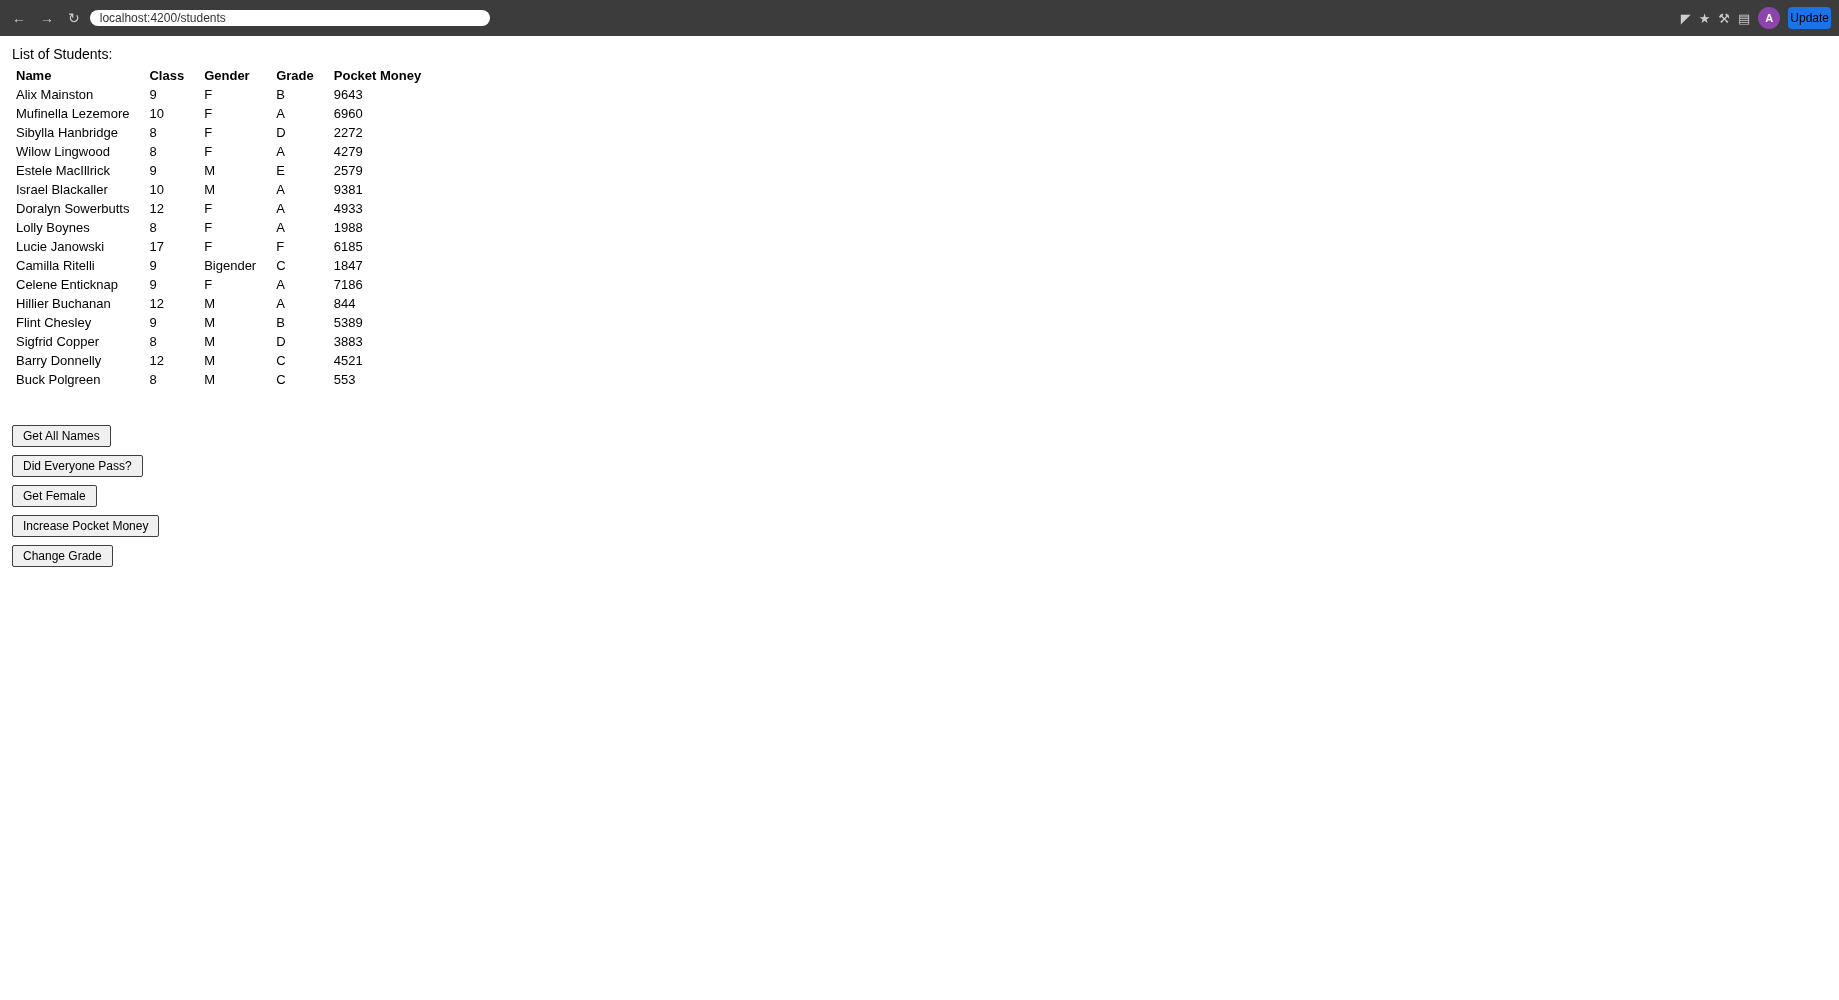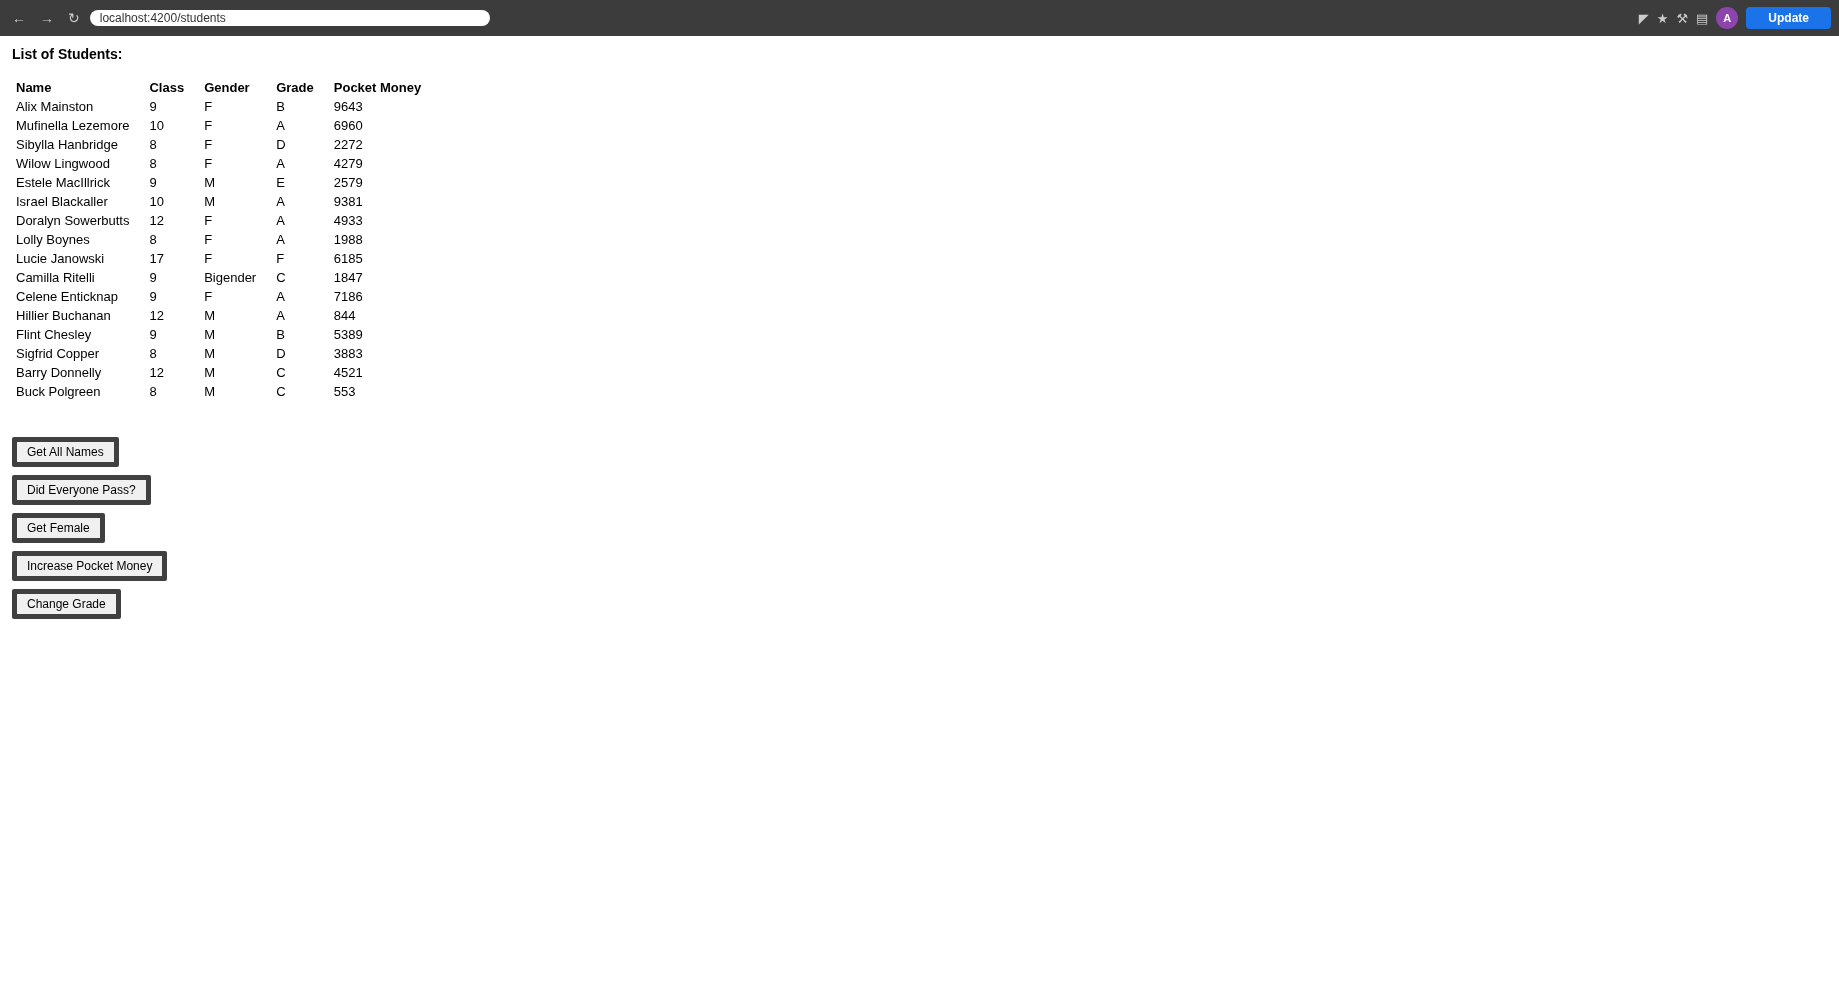--- a/index.html
+++ b/index.html
@@ -48,27 +48,26 @@
       margin-left: auto;
       display: flex;
       align-items: center;
       gap: 8px;
       color: #ccc;
       font-size: 13px;
     }
 
     .update-btn {
       background: #1a73e8;
-      color: #ffffff;
+      color: #000000;
       border: none;
       border-radius: 4px;
-      padding: 4px 22px;
+      padding: 4px 2px;
       font-size: 12px;
       cursor: pointer;
-      font-weight: bold;
     }
 
     .avatar-circle {
       width: 22px;
       height: 22px;
       border-radius: 50%;
       background: #8e44ad;
       color: #fff;
       display: flex;
       align-items: center;
@@ -77,22 +76,22 @@
       font-weight: bold;
     }
 
     
     .page-content {
       padding: 10px 12px;
     }
 
     .page-title {
       font-size: 14px;
-      font-weight: bold;
-      margin-bottom: 16px;
+      font-weight: normal;
+      margin-bottom: 4px;
     }
 
     table {
       border-collapse: collapse;
       margin-bottom: 36px;
     }
 
     th {
       text-align: left;
       padding: 2px 16px 2px 4px;
@@ -112,21 +111,21 @@
 
     .buttons-section {
       display: flex;
       flex-direction: column;
       gap: 8px;
       align-items: flex-start;
     }
 
     .action-btn {
       background: #f0f0f0;
-      border: 5px solid #404040;
+      border: 1px solid #404040;
       border-radius: 2px;
       padding: 3px 10px;
       font-size: 12px;
       cursor: pointer;
     }
   </style>
 </head>
 <body>
 
 <div class="browser-chrome">

